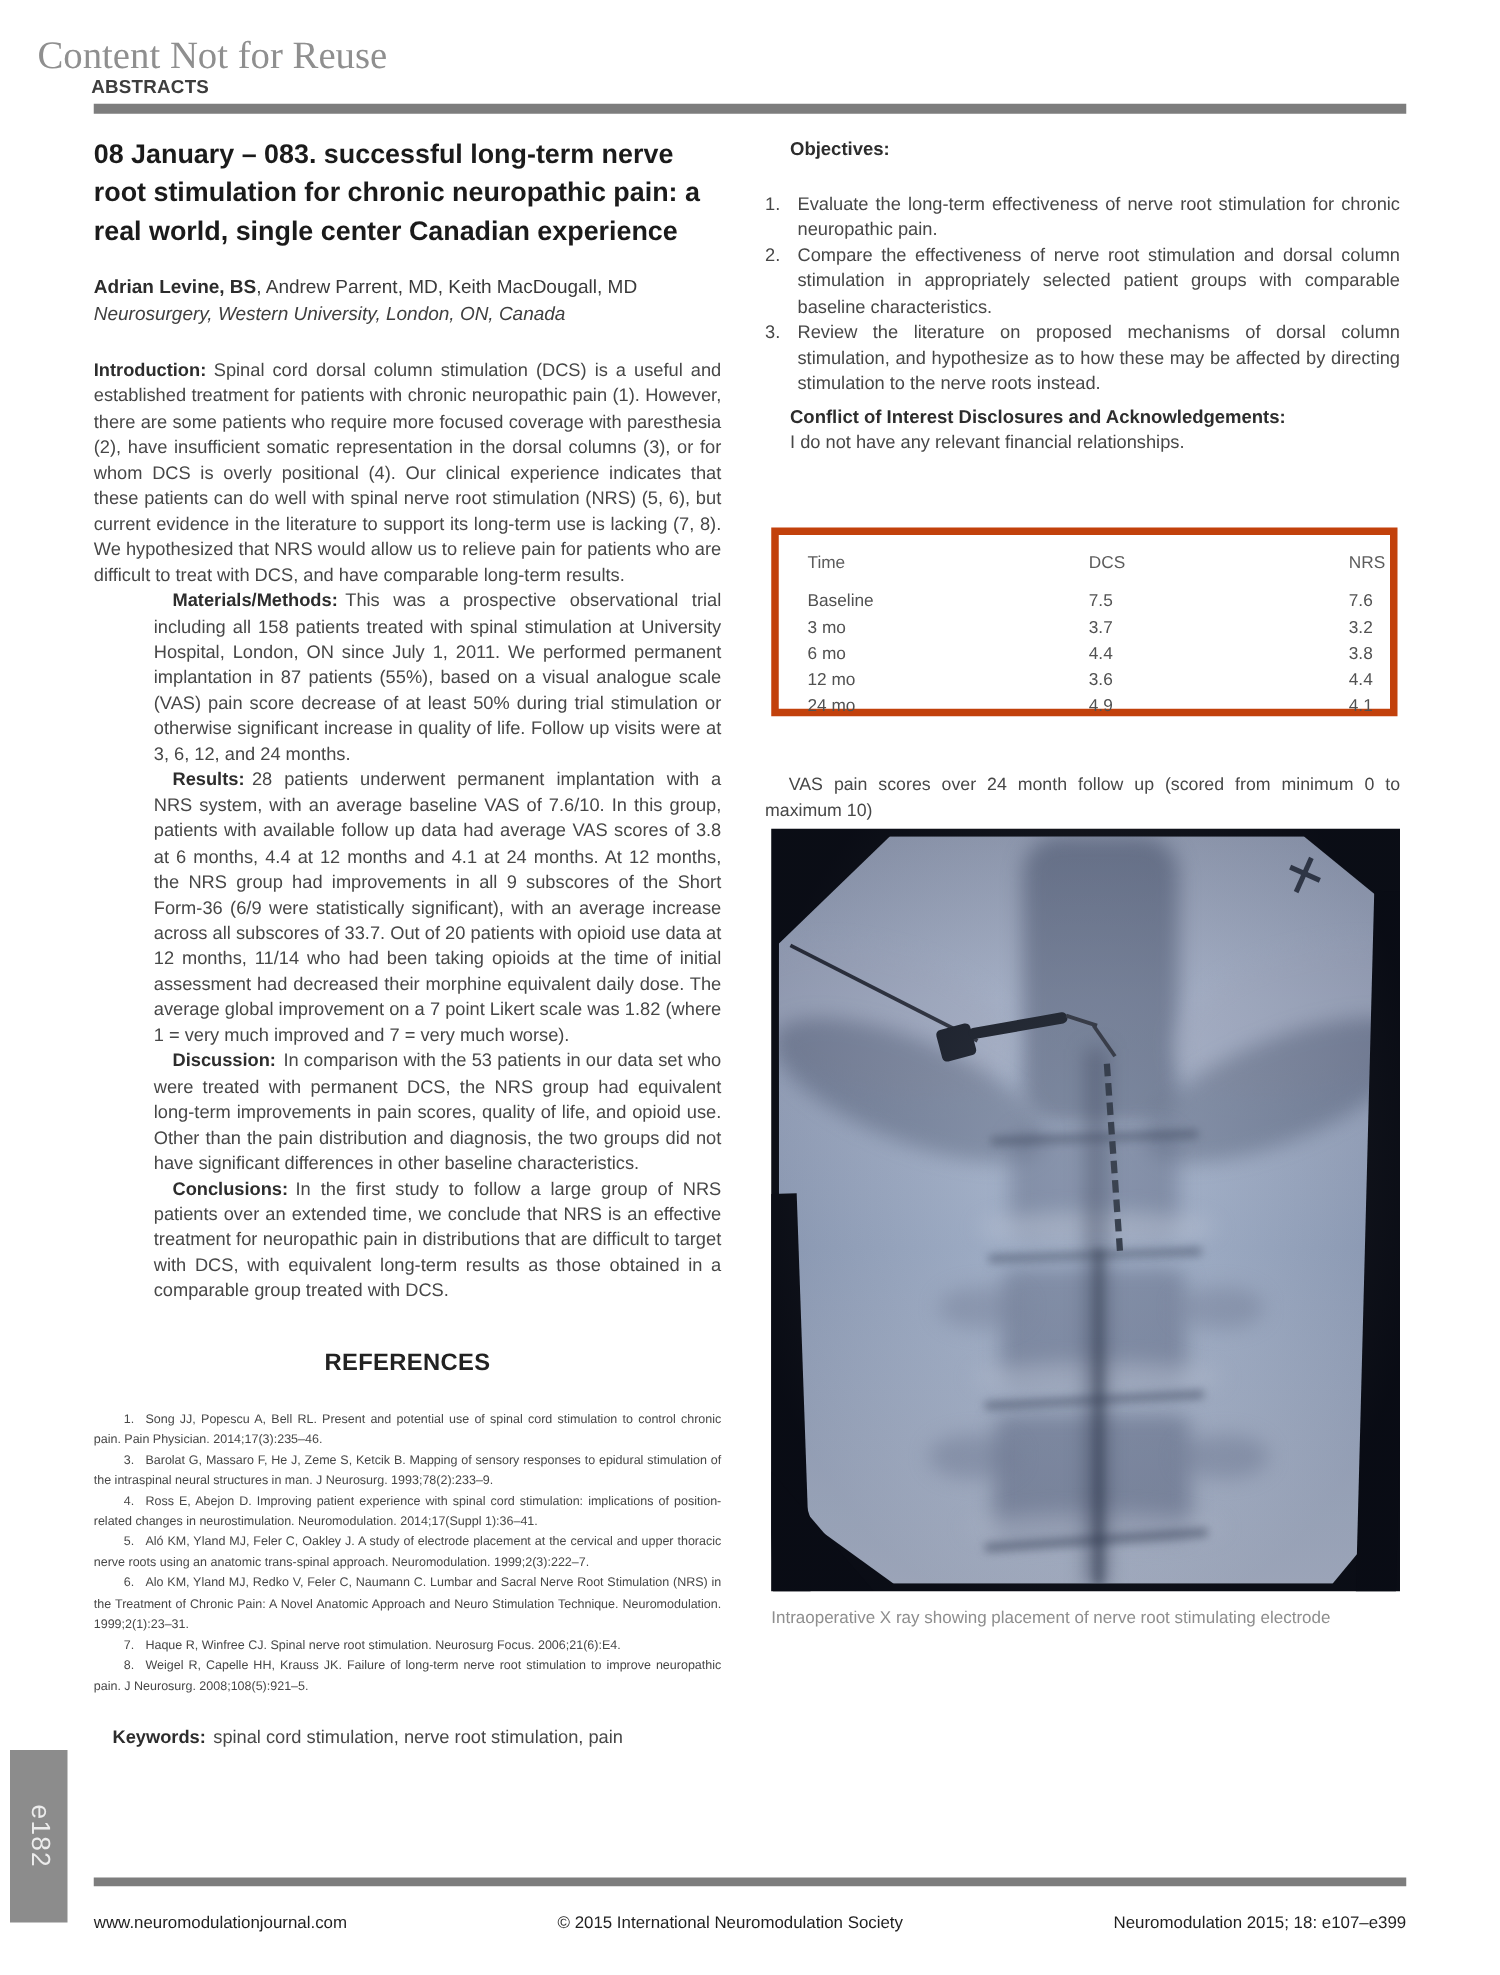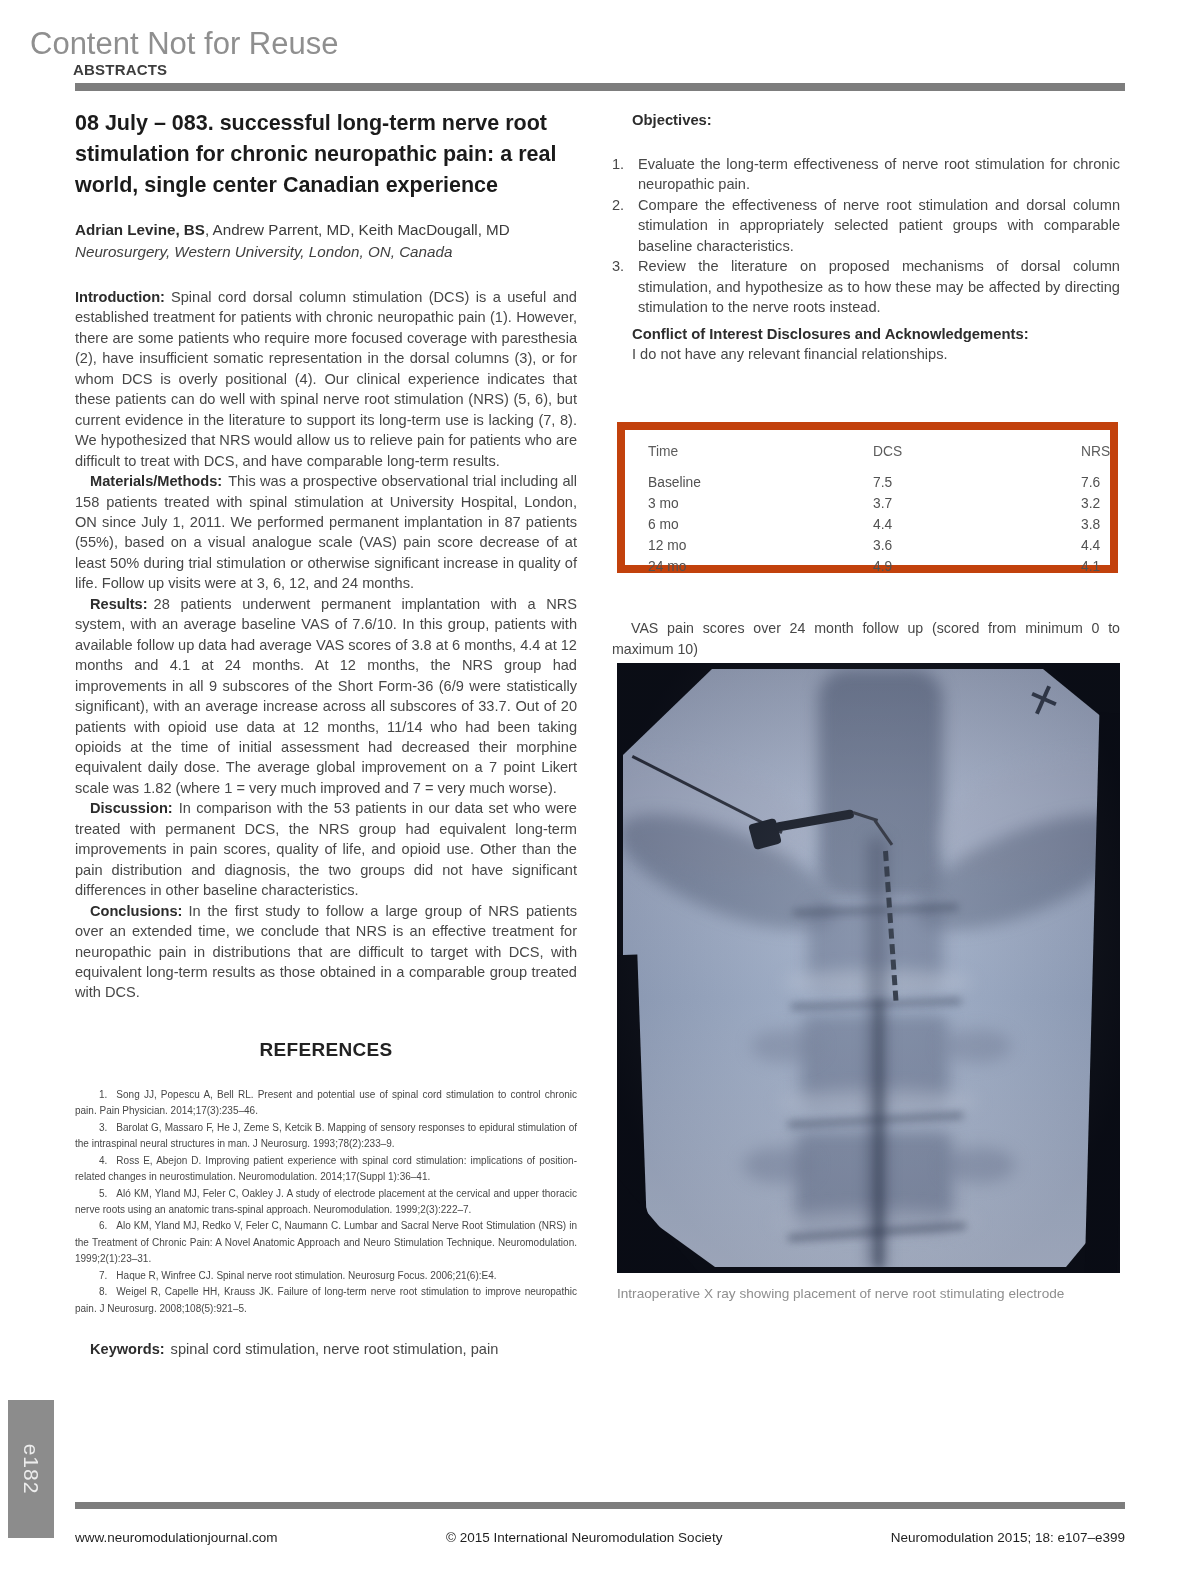--- a/index.html
+++ b/index.html
@@ -1,51 +1,51 @@
 <!DOCTYPE html>
 <html><head>
 <meta charset="utf-8">
 <style>
   html,body{margin:0;padding:0;background:#ffffff;}
   .page{position:relative;width:1200px;height:1580px;background:#fff;overflow:hidden;
         font-family:"Liberation Sans",sans-serif;-webkit-font-smoothing:antialiased;}
 
   
-  .watermark{position:absolute;left:30px;top:26px;font-size:31px;color:#8f8f8f;font-weight:400;}
+  .watermark{position:absolute;left:30px;top:26px;font-size:31px;color:#8f8f8f;font-weight:400;font-family:Liberation Serif, serif;}
   .abstracts-label{position:absolute;left:73px;top:61px;font-size:15px;font-weight:700;color:#3d3d3d;letter-spacing:.2px;}
   .top-rule{position:absolute;left:75px;top:83px;width:1050px;height:8px;background:#7d7d7d;}
 
   
   .col-left{position:absolute;left:75px;top:108px;width:502px;}
   .col-right{position:absolute;left:612px;top:110px;width:508px;height:1400px;}
 
   .article-title{font-size:21.5px;line-height:31px;font-weight:700;color:#1b1b1b;margin:0 0 18px;}
   .authors{font-size:15.2px;line-height:22px;color:#3a3a3a;margin:0;}
   .authors b{color:#2c2c2c;}
   .affiliation{font-size:15.2px;line-height:22px;color:#404040;font-style:italic;margin:0 0 24px;}
   .body-p{font-size:14.6px;line-height:20.45px;text-align:justify;color:#474747;margin:0;}
-  .body-p.indent{text-indent:15px;}
+  .body-p.indent{text-indent:15px;margin-left:48px;}
   .lead{font-weight:700;color:#2d2d2d;padding-right:6px;}
 
   .refs-heading{text-align:center;font-size:19px;font-weight:700;color:#222;margin:36px 0 26px;letter-spacing:.3px;}
   .ref{font-size:10px;line-height:16.45px;text-align:justify;color:#474747;margin:0;text-indent:24px;}
   .ref-num{padding-right:9px;}
   .keywords{font-size:14.6px;line-height:20.45px;color:#474747;margin:22px 0 0;text-indent:15px;}
   .keywords b{color:#2d2d2d;padding-right:6px;}
 
   
   .obj-heading{font-size:14.8px;font-weight:700;color:#2d2d2d;margin:2px 0 26px;padding-left:20px;}
   .obj-list{margin:0;padding:0;list-style:none;}
   .obj-item{display:flex;font-size:14.6px;line-height:20.45px;color:#474747;}
   .obj-num{width:26px;flex:none;}
   .obj-text{flex:1;text-align:justify;}
   .coi-heading{font-size:14.8px;font-weight:700;color:#2d2d2d;margin:8px 0 2px;padding-left:20px;}
   .coi-text{font-size:14.6px;line-height:20.45px;color:#474747;margin:0;padding-left:20px;}
 
-  .vas-table{position:absolute;left:5px;top:312px;width:501px;height:151px;border:8px solid #c2410c;
+  .vas-table{position:absolute;left:5px;top:312px;width:501px;height:151px;border:6px solid #c2410c;
              box-sizing:border-box;padding:11px 0 0 23px;}
   .t-row{display:grid;grid-template-columns:225px 208px auto;font-size:13.8px;line-height:21px;color:#515151;}
   .t-head{color:#5c5c5c;margin-bottom:10px;}
 
   .table-caption{position:absolute;left:0;top:508px;width:508px;font-size:14.2px;line-height:21px;
                  color:#474747;text-indent:19px;text-align:justify;margin:0;}
 
   
   .xray{position:absolute;left:5px;top:553px;width:503px;height:610px;background:#0c0f15;overflow:hidden;}
   .xr-field{position:absolute;left:6px;top:6px;width:491px;height:598px;
@@ -101,21 +101,21 @@
 </head>
 <body>
 
 <div class="page">
 
   <div class="watermark">Content Not for Reuse</div>
   <div class="abstracts-label">ABSTRACTS</div>
   <div class="top-rule"></div>
 
   <div class="col-left">
-    <h1 class="article-title">08 July – 083. successful long-term nerve root stimulation for chronic neuropathic pain: a real world, single center Canadian experience</h1>
+    <h1 class="article-title">08 January – 083. successful long-term nerve root stimulation for chronic neuropathic pain: a real world, single center Canadian experience</h1>
     <p class="authors"><b>Adrian Levine, BS</b><span>, Andrew Parrent, MD, Keith MacDougall, MD</span></p>
     <p class="affiliation">Neurosurgery, Western University, London, ON, Canada</p>
 
     <p class="body-p"><span class="lead">Introduction:</span><span>Spinal cord dorsal column stimulation (DCS) is a useful and established treatment for patients with chronic neuropathic pain (1). However, there are some patients who require more focused coverage with paresthesia (2), have insufficient somatic representation in the dorsal columns (3), or for whom DCS is overly positional (4). Our clinical experience indicates that these patients can do well with spinal nerve root stimulation (NRS) (5, 6), but current evidence in the literature to support its long-term use is lacking (7, 8). We hypothesized that NRS would allow us to relieve pain for patients who are difficult to treat with DCS, and have comparable long-term results.</span></p>
     <p class="body-p indent"><span class="lead">Materials/Methods:</span><span>This was a prospective observational trial including all 158 patients treated with spinal stimulation at University Hospital, London, ON since July 1, 2011. We performed permanent implantation in 87 patients (55%), based on a visual analogue scale (VAS) pain score decrease of at least 50% during trial stimulation or otherwise significant increase in quality of life. Follow up visits were at 3, 6, 12, and 24 months.</span></p>
     <p class="body-p indent"><span class="lead">Results:</span><span>28 patients underwent permanent implantation with a NRS system, with an average baseline VAS of 7.6/10. In this group, patients with available follow up data had average VAS scores of 3.8 at 6 months, 4.4 at 12 months and 4.1 at 24 months. At 12 months, the NRS group had improvements in all 9 subscores of the Short Form-36 (6/9 were statistically significant), with an average increase across all subscores of 33.7. Out of 20 patients with opioid use data at 12 months, 11/14 who had been taking opioids at the time of initial assessment had decreased their morphine equivalent daily dose. The average global improvement on a 7 point Likert scale was 1.82 (where 1 = very much improved and 7 = very much worse).</span></p>
     <p class="body-p indent"><span class="lead">Discussion:</span><span>In comparison with the 53 patients in our data set who were treated with permanent DCS, the NRS group had equivalent long-term improvements in pain scores, quality of life, and opioid use. Other than the pain distribution and diagnosis, the two groups did not have significant differences in other baseline characteristics.</span></p>
     <p class="body-p indent"><span class="lead">Conclusions:</span><span>In the first study to follow a large group of NRS patients over an extended time, we conclude that NRS is an effective treatment for neuropathic pain in distributions that are difficult to target with DCS, with equivalent long-term results as those obtained in a comparable group treated with DCS.</span></p>
 
     <h2 class="refs-heading">REFERENCES</h2>

